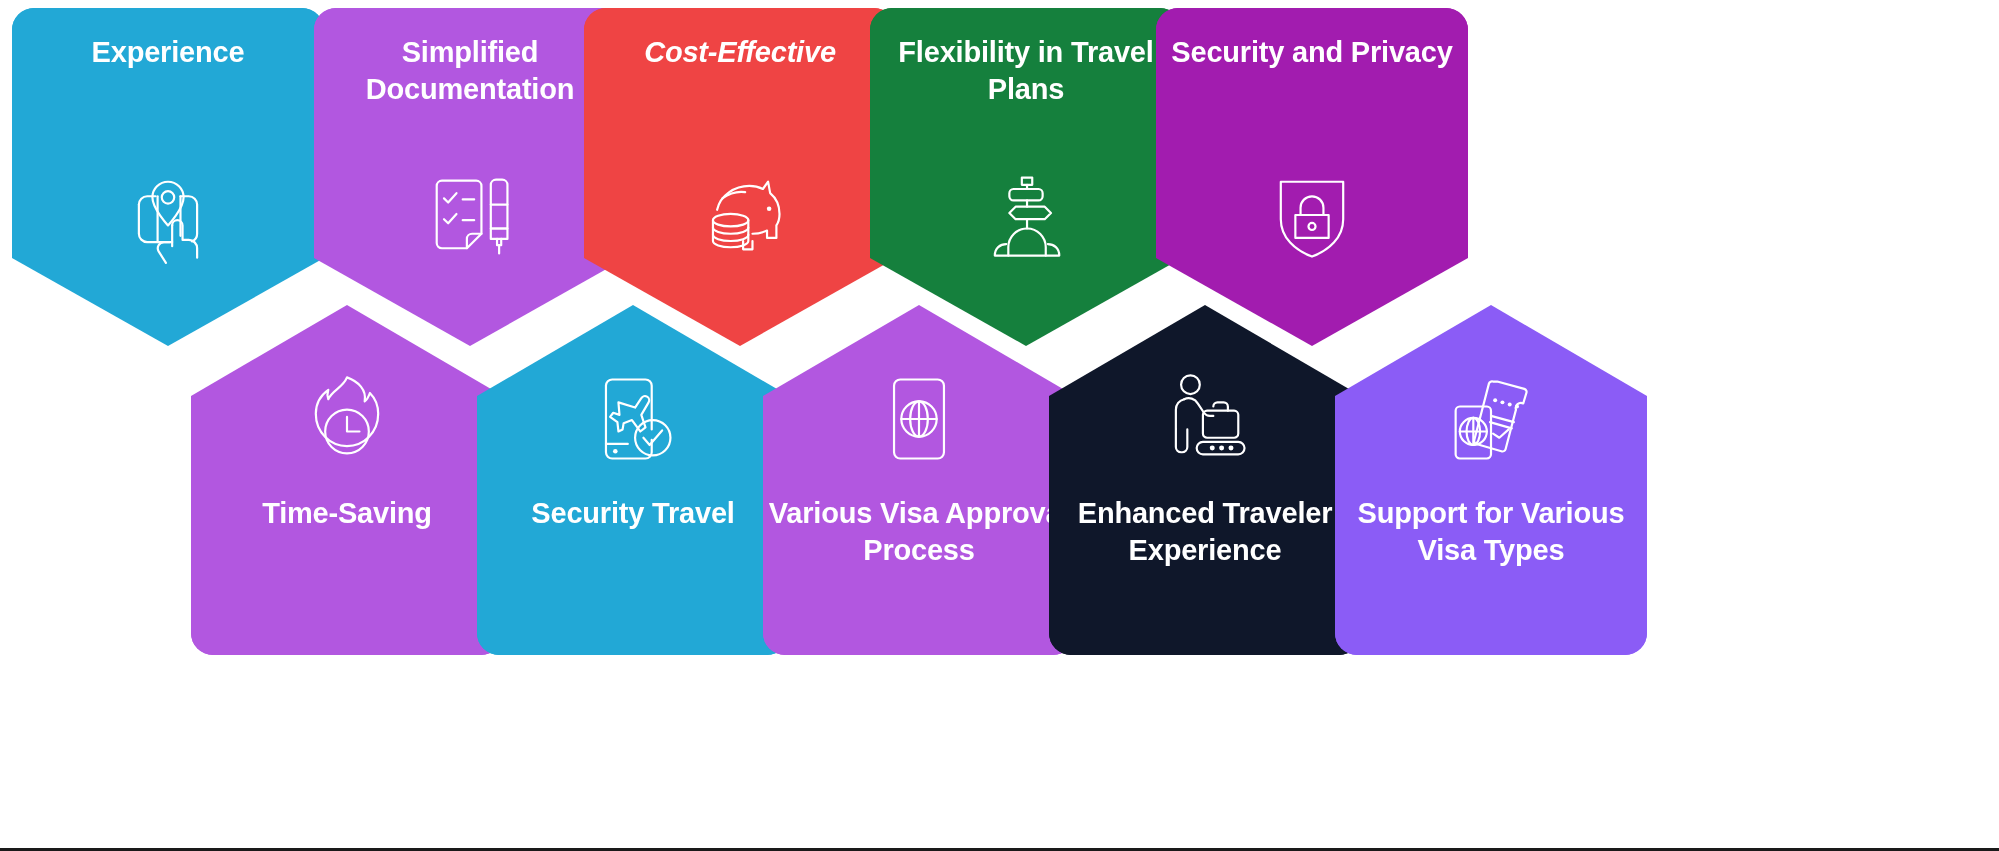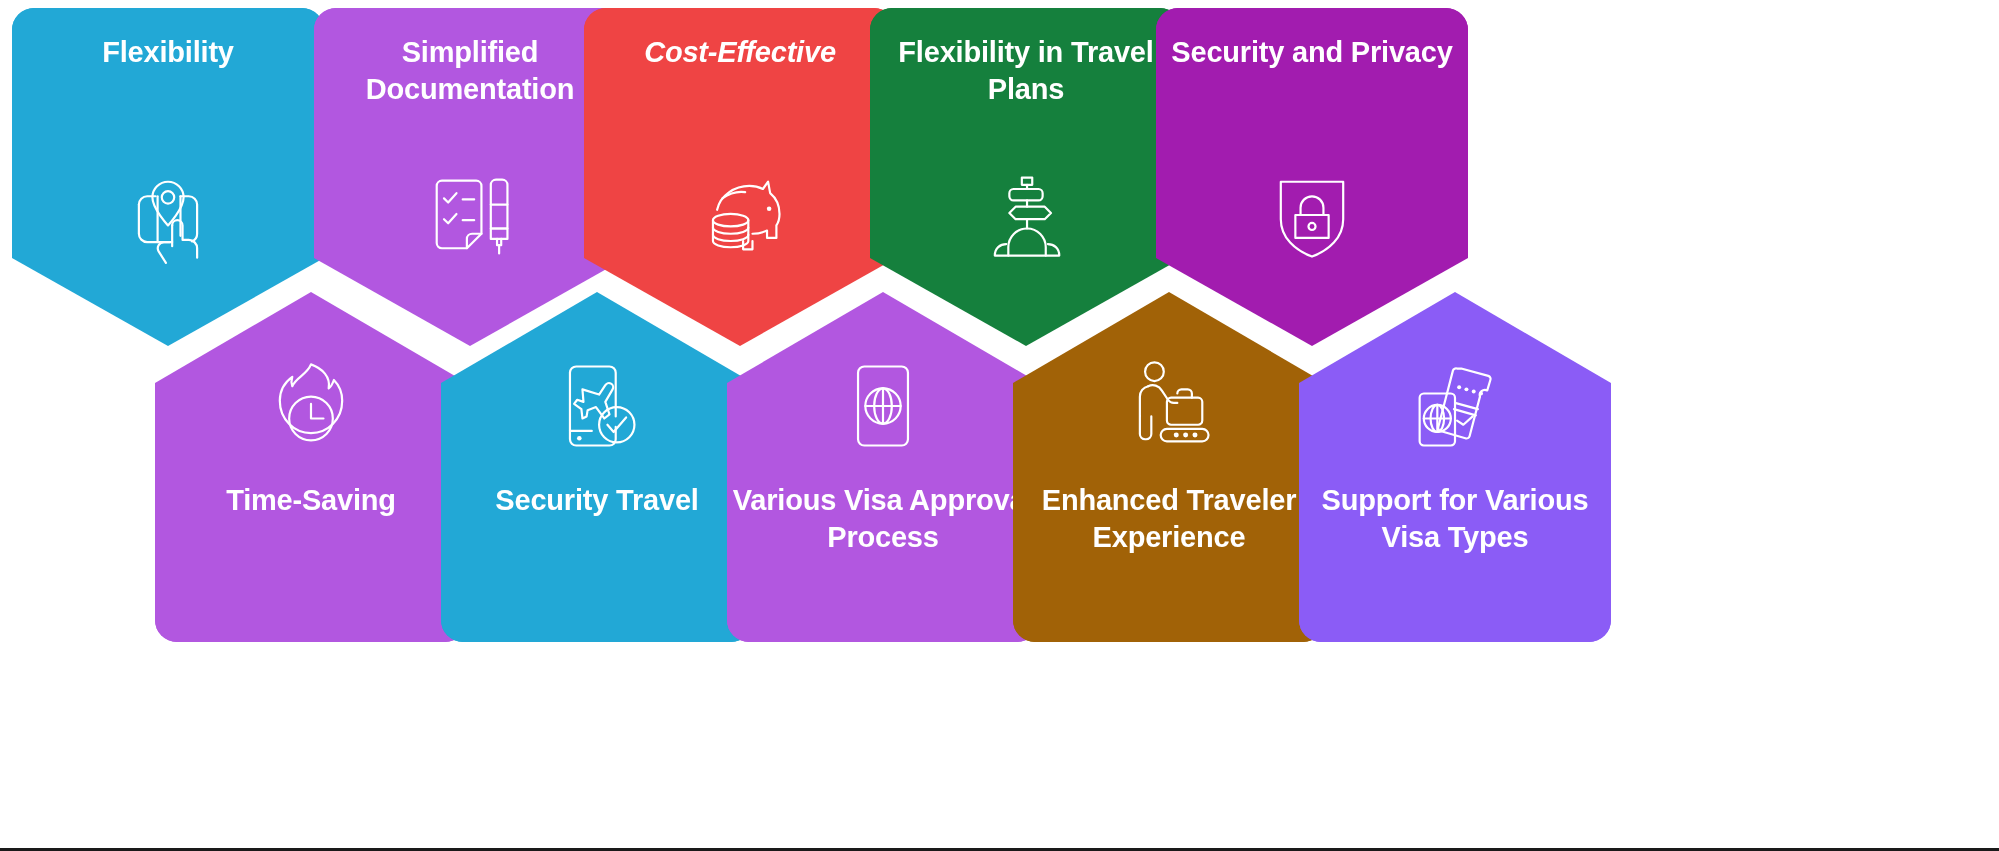--- a/index.html
+++ b/index.html
@@ -73,27 +73,28 @@
   
   .row-bottom {
     position: absolute;
     left: 0;
     top: 288px;
     width: 1999px;
     height: 352px;
   }
   .card-bottom {
     position: absolute;
-    top: 4px;
+    top: 17px;
     width: 312px;
     height: 350px;
     color: #ffffff;
     -webkit-clip-path: polygon(50% 0%, 100% 26%, 100% 100%, 0% 100%, 0% 26%);
     clip-path: polygon(50% 0%, 100% 26%, 100% 100%, 0% 100%, 0% 26%);
     border-radius: 0 0 22px 22px;
+    margin-left: 36px;
   }
   .card-bottom .foot {
     position: absolute;
     left: 0; bottom: 0;
     width: 100%;
     height: 110px;
     border-radius: 0 0 22px 22px;
     background: inherit;
   }
   .bottom-icon {
@@ -139,21 +140,21 @@
 </style>
 </head>
 <body>
 
 <div id="canvas">
 
   <div class="row-top">
 
     <div class="card-top" style="left:12px;background:#22a8d6;">
       <div class="cap"></div>
-      <div class="top-label">Flexibility</div>
+      <div class="top-label">Experience</div>
       <div class="top-icon">
         <svg class="ico" viewBox="0 0 100 100">
           <path d="M22 40 a8 8 0 0 1 8-8 h8"></path>
           <path d="M22 40 v28 a8 8 0 0 0 8 8 h22"></path>
           <path d="M40 32 v44"></path>
           <path d="M62 32 h8 a8 8 0 0 1 8 8 v28 a8 8 0 0 1-5 7.4"></path>
           <path d="M62 32 v38"></path>
           <path d="M50 18 a15 15 0 0 1 15 15 c0 11-15 27-15 27 s-15-16-15-27 a15 15 0 0 1 15-15 z"></path>
           <circle cx="50" cy="33" r="6"></circle>
           <path d="M54 60 v20"></path>
@@ -269,21 +270,21 @@
           <path d="M26 18 a6 6 0 0 1 6-6 h36 a6 6 0 0 1 6 6 v64 a6 6 0 0 1-6 6 h-36 a6 6 0 0 1-6-6 z"></path>
           <circle cx="50" cy="50" r="17"></circle>
           <path d="M50 33 v34"></path>
           <path d="M33 50 h34"></path>
           <ellipse cx="50" cy="50" rx="8.5" ry="17"></ellipse>
         </svg>
       </div>
       <div class="bottom-label">Various Visa Approval Process</div>
     </div>
 
-    <div class="card-bottom" style="left:1013px;background:#a16207;">
+    <div class="card-bottom" style="left:1013px;background:#0f172a;">
       <div class="foot"></div>
       <div class="bottom-icon">
         <svg class="ico" viewBox="0 0 100 100">
           <circle cx="36" cy="17" r="9"></circle>
           <path d="M30 31 a10 10 0 0 1 13 4 l6 9 a7 7 0 0 0 6 3 h3"></path>
           <path d="M30 31 a10 10 0 0 0-8 10 v36 a5 5 0 0 0 5 5 h1 a5 5 0 0 0 5-5 v-17"></path>
           <path d="M58 38 a4 4 0 0 1 4-4 h6 a4 4 0 0 1 4 4 v4"></path>
           <path d="M52 42 h26 a4 4 0 0 1 4 4 v18 a4 4 0 0 1-4 4 h-26 a4 4 0 0 1-4-4 v-18 a4 4 0 0 1 4-4 z"></path>
           <path d="M48 72 h34 a6 6 0 0 1 0 12 h-34 a6 6 0 0 1 0-12 z"></path>
           <circle class="fillw" cx="57" cy="78" r="2.4"></circle>

